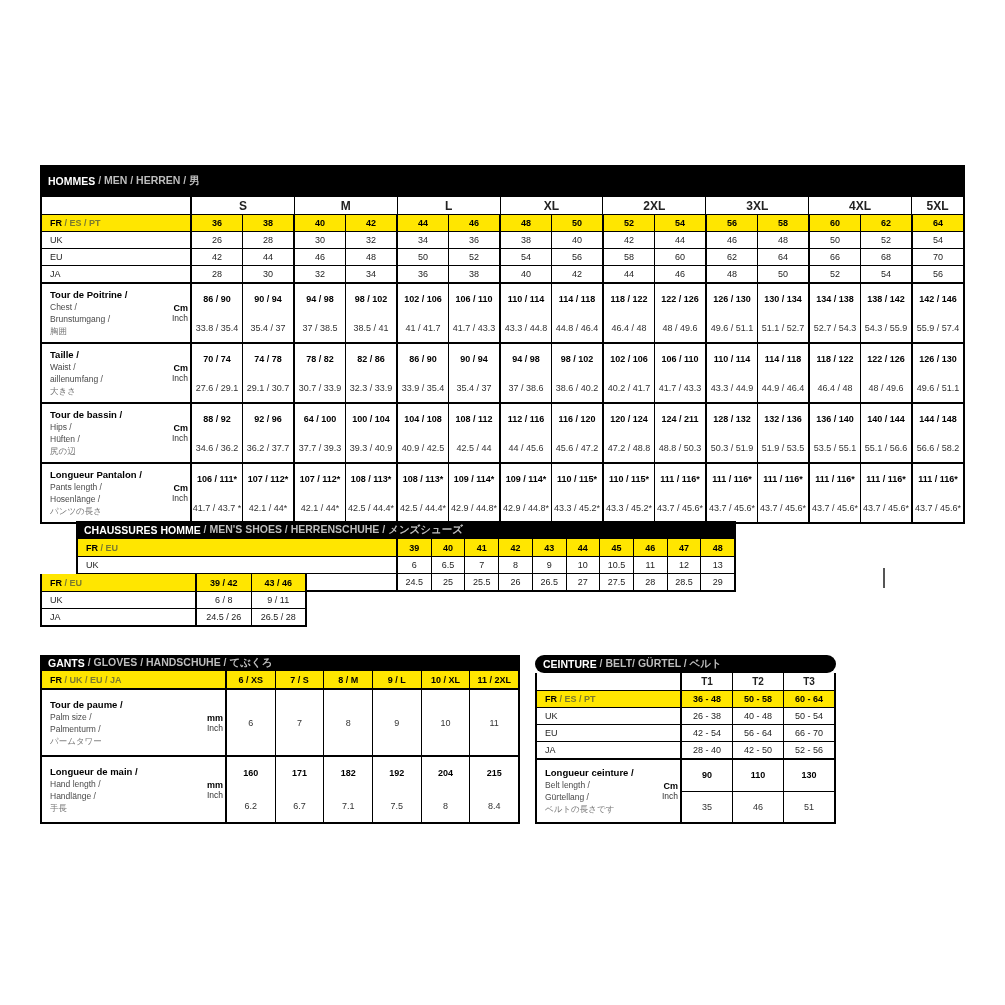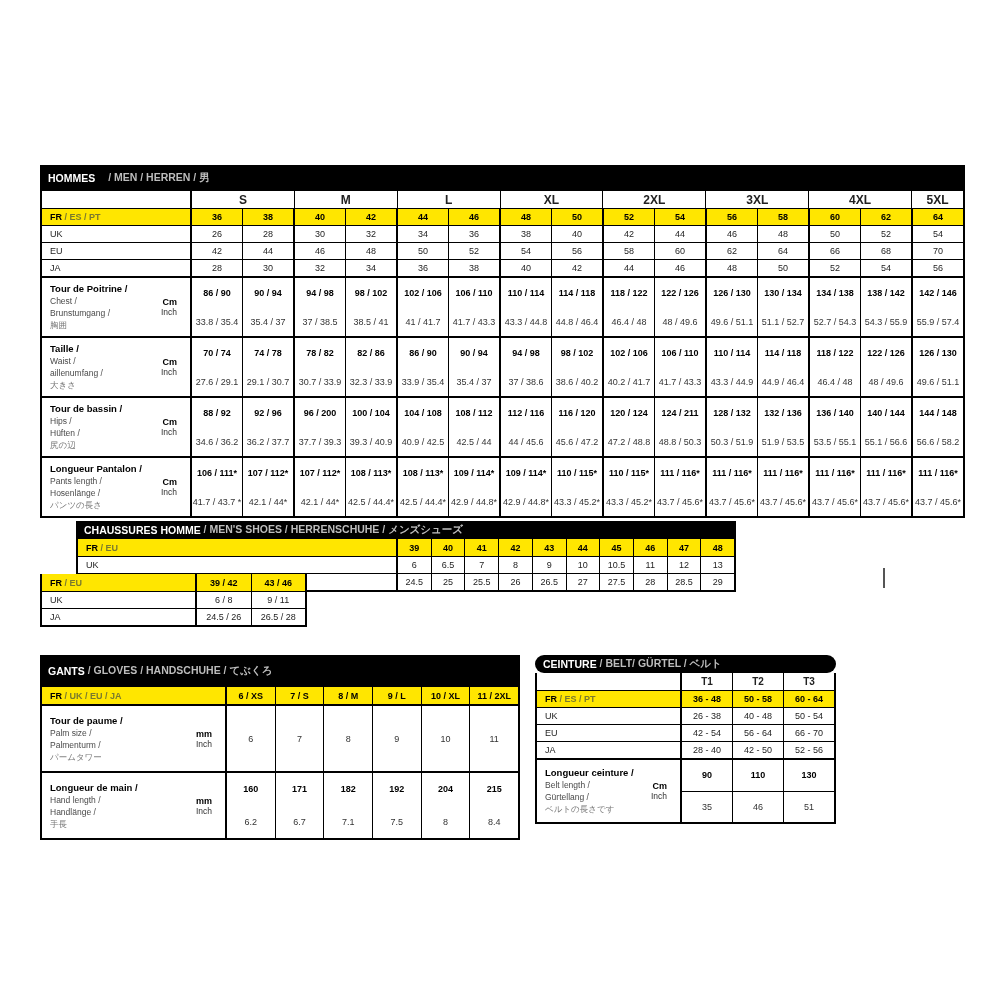--- a/index.html
+++ b/index.html
@@ -24,21 +24,21 @@
   .g2{flex:2 !important;}
   .g1{flex:1 !important;}
   .grprow .cell{font-weight:bold;font-size:12px;}
   .yellow{background:#ffe600;}
   .yellow .cell{font-weight:bold;color:#000;}
   .frmain{font-weight:bold;color:#000;}
   .frrest{font-weight:bold;color:#7a7a2e;white-space:pre;}
   .h17{height:17px;}
   .mrow{display:flex;}
   .mlbl{display:flex;justify-content:space-between;align-items:stretch;box-sizing:border-box;
-        border-right:2px solid #000;padding:3px 11px 3px 8px;flex:none;}
+        border-right:2px solid #000;padding:3px 0 3px 8px;flex:none;}
   .ltext{display:flex;flex-direction:column;justify-content:center;line-height:12px;}
   .l1{font-weight:bold;font-size:9.5px;color:#000;}
   .l2{font-size:8.5px;color:#4a4a4a;}
   .l4{font-size:8.5px;color:#777;}
   .lunits{display:flex;flex-direction:column;justify-content:center;align-items:flex-end;padding-right:2px;}
   .u-top{font-weight:bold;font-size:9px;color:#000;}
   .u-bot{font-size:8.5px;color:#333;}
   .mvals{flex:1;display:flex;flex-direction:column;}
   .vrow{flex:1;display:flex;}
   .vrow>.cell{flex:1;border-left:1px solid #000;}
@@ -47,29 +47,29 @@
   .vrow.vals15>.cell:first-child{border-left:none;}
   .cmrow .cell{font-weight:bold;color:#000;}
   .inrow .cell{color:#333;}
   
   .main .lbl,.main .mlbl{width:150px;}
   .shoes .lbl{width:320px;}
   .socks .lbl{width:155px;}
   .gloves .lbl,.gloves .mlbl{width:185px;}
   .belt .lbl,.belt .mlbl{width:145px;}
   .main{left:40px;top:165px;width:925px;}
-  .main .hdrbar{height:26px;gap:10px;}
+  .main .hdrbar{height:32px;}
   .main .mrow{height:58px;}
   .shoes{left:40px;top:521px;width:660px;padding-left:36px;}
   .shoes .hdrbar{height:18px;}
   .socks{left:40px;top:574px;}
   .socks .hdrbar{height:18px;width:343px;}
   .socks .body{width:267px;}
   .gloves{left:40px;top:655px;width:480px;}
-  .gloves .hdrbar{height:32px;}
+  .gloves .hdrbar{height:16px;}
   .gloves .mrow{height:65px;}
   .belt{left:535px;top:655px;width:301px;}
   .belt .hdrbar{height:18px;border-radius:9px;}
   .belt .mrow{height:62px;}
   .belt .vrow+.vrow{border-top:1px solid #000;}
   .thead .cell{font-weight:bold;font-size:10px;}
   .stray{position:absolute;left:883px;top:568px;width:2px;height:20px;background:#555;}
 </style>
 </head>
 <body>
@@ -288,21 +288,21 @@
           </div>
           <div class="lunits">
             <div class="u-top">Cm</div>
             <div class="u-bot">Inch</div>
           </div>
         </div>
         <div class="mvals">
           <div class="vrow vals15 cmrow">
               <div class="cell">88 / 92</div>
               <div class="cell">92 / 96</div>
-              <div class="cell">96 / 200</div>
+              <div class="cell">64 / 100</div>
               <div class="cell">100 / 104</div>
               <div class="cell">104 / 108</div>
               <div class="cell">108 / 112</div>
               <div class="cell">112 / 116</div>
               <div class="cell">116 / 120</div>
               <div class="cell">120 / 124</div>
               <div class="cell">124 / 211</div>
               <div class="cell">128 / 132</div>
               <div class="cell">132 / 136</div>
               <div class="cell">136 / 140</div>

